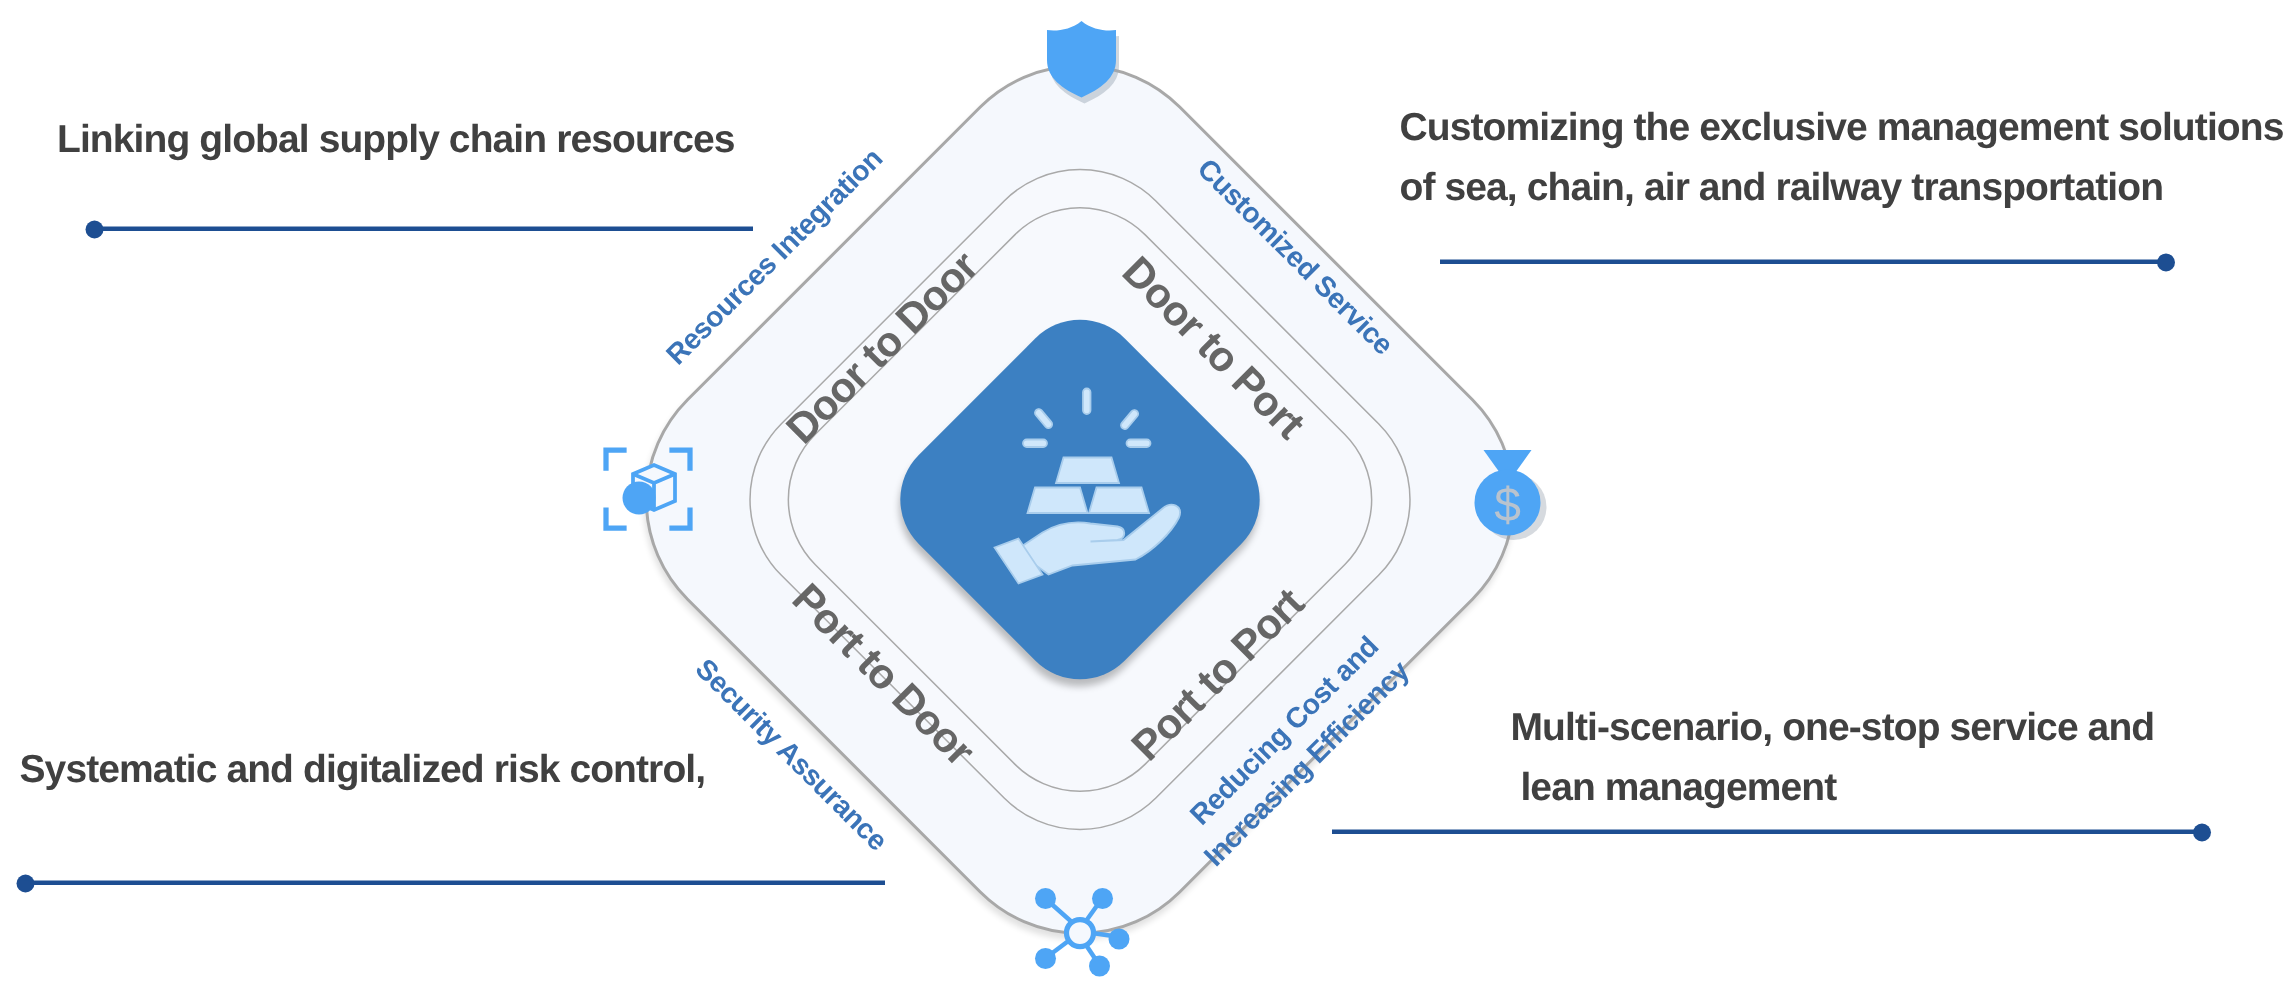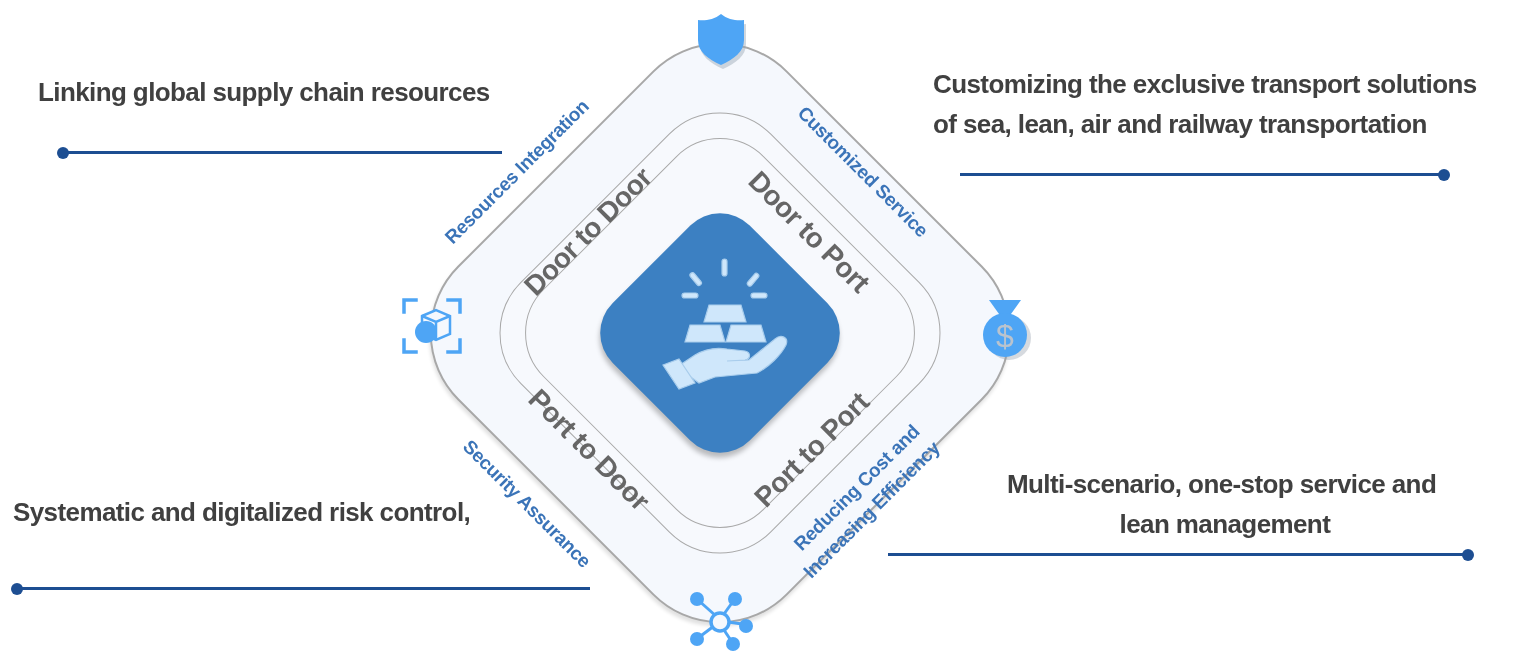--- a/index.html
+++ b/index.html
@@ -115,32 +115,32 @@
     <circle cx="49" cy="58" r="7" fill="#4ea5f5"></circle>
   </svg>
 
   <div class="callout" style="left:38px; top:72px;">
     <div>Linking global supply chain resources</div>
   </div>
   <div class="dot" style="left:57px; top:147px;"></div>
   <div class="leader" style="left:62px; top:151px; width:440px;"></div>
 
   <div class="callout" style="left:933px; top:64px;">
-    <div>Customizing the exclusive transport solutions</div>
-    <div>of sea, lean, air and railway transportation</div>
+    <div>Customizing the exclusive management solutions</div>
+    <div>of sea, chain, air and railway transportation</div>
   </div>
   <div class="leader" style="left:960px; top:173px; width:484px;"></div>
   <div class="dot" style="left:1438px; top:169px;"></div>
 
   <div class="callout" style="left:13px; top:492px;">
     <div>Systematic and digitalized risk control,</div>
   </div>
   <div class="dot" style="left:11px; top:583px;"></div>
   <div class="leader" style="left:16px; top:587px; width:574px;"></div>
 
   <div class="callout" style="left:1007px; top:464px;">
     <div>Multi-scenario, one-stop service and</div>
-    <div style="white-space:pre;text-align:center;"> lean management</div>
+    <div style="white-space:pre;"> lean management</div>
   </div>
   <div class="leader" style="left:888px; top:553px; width:580px;"></div>
   <div class="dot" style="left:1462px; top:549px;"></div>
 
 </div>
 
 </body></html>

